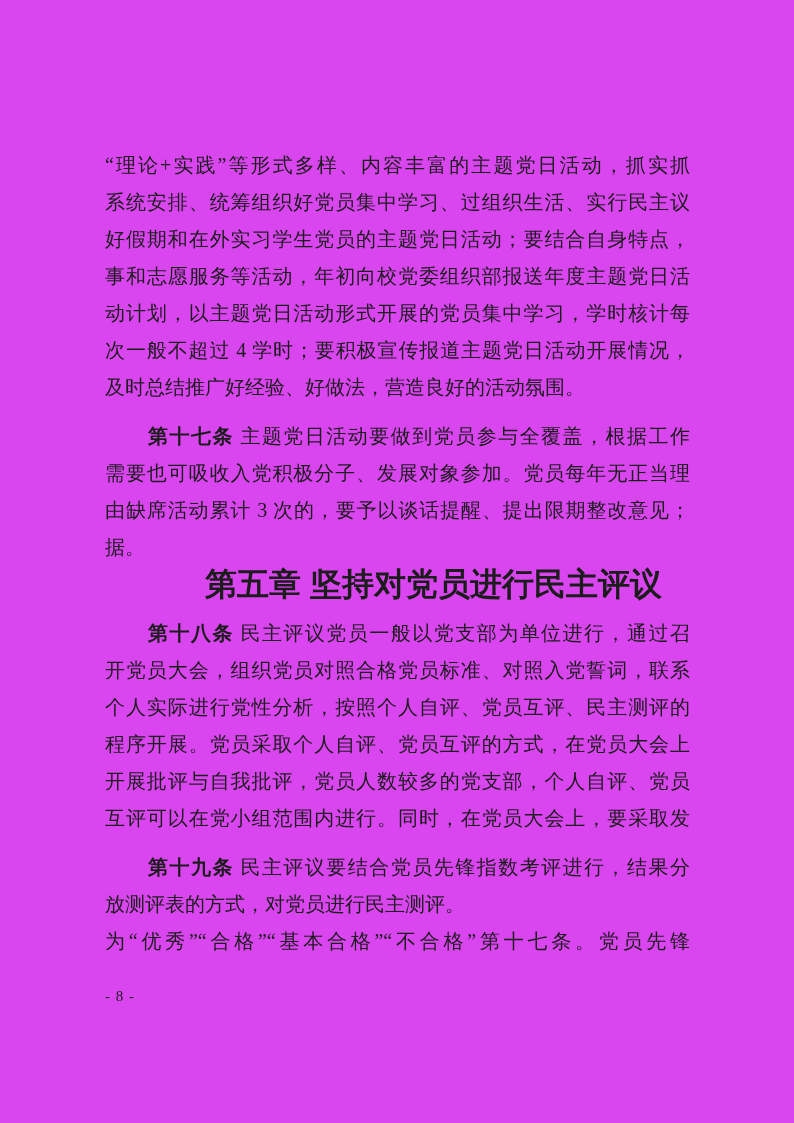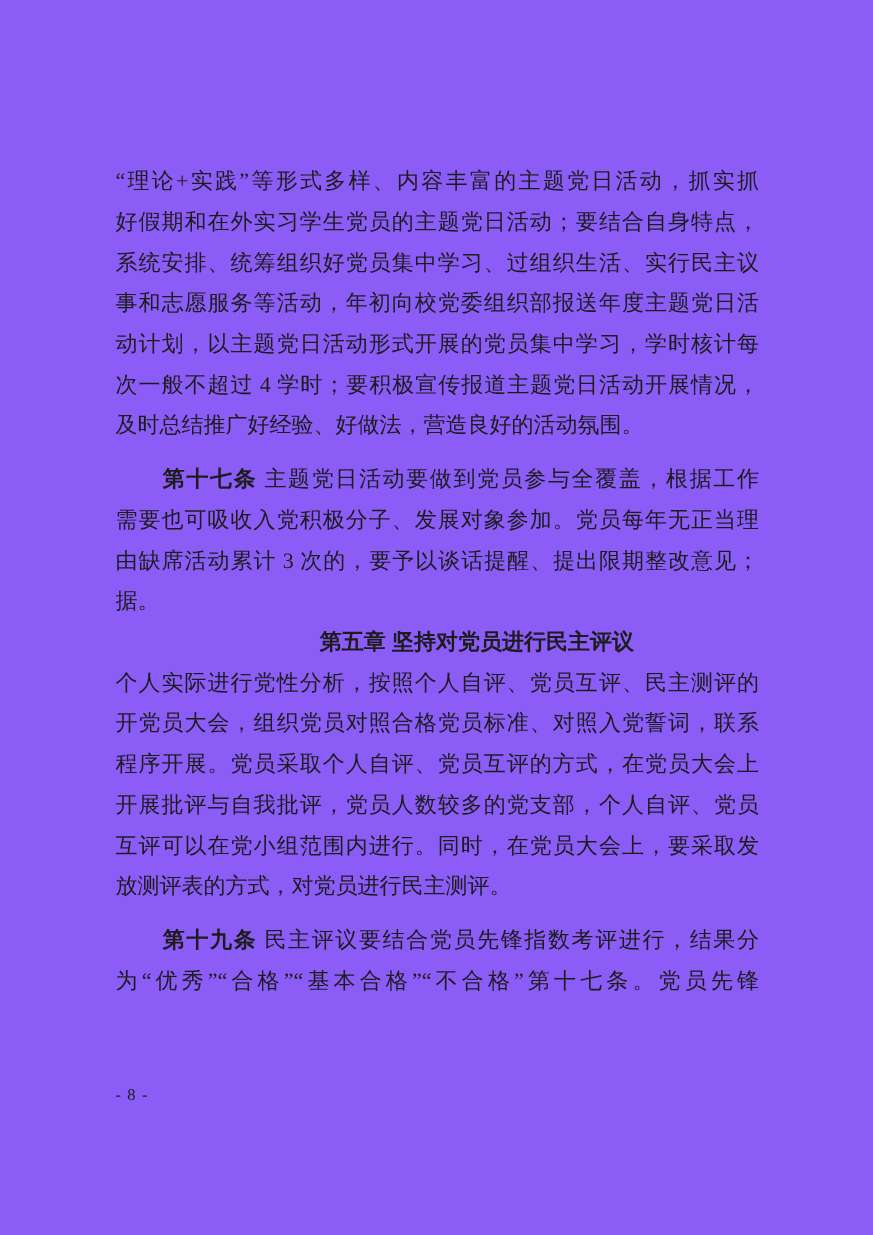--- a/index.html
+++ b/index.html
@@ -4,21 +4,21 @@
 <style>
   * { margin: 0; padding: 0; box-sizing: border-box; }
   html, body { background: #888; }
   body { font-family: "Liberation Serif", "DejaVu Serif", serif; }
 
   .page {
     position: relative;
     width: 794px;
     height: 1123px;
     margin: 0 auto;
-    background: #8b5cf6;
+    background: #d946ef;
     color: #1c1c1c;
     overflow: hidden;
   }
 
   .text-block {
     position: absolute;
     left: 105px;
     top: 147px;
     width: 585px;
   }
@@ -41,21 +41,21 @@
   .line.indent { padding-left: 43px; margin-top: 12px; }
 
   .bold-term {
     font-family: "Liberation Sans", "DejaVu Sans", sans-serif;
     font-weight: 700;
   }
 
   .line.heading {
     font-family: "Liberation Sans", "DejaVu Sans", sans-serif;
     font-weight: 700;
-    font-size: 20px;
+    font-size: 32px;
     text-align: center;
     padding-left: 72px; 
     white-space: nowrap;
   }
 
   .page-number {
     position: absolute;
     left: 105px;
     top: 986px;
     font-size: 15px;
@@ -64,34 +64,35 @@
     color: #1c1c1c;
     font-family: "Liberation Serif", "DejaVu Serif", serif;
   }
 </style>
 </head>
 <body>
 
 <div class="page">
   <div class="text-block" id="text-block">
       <div class="line justify">“理论+实践”等形式多样、内容丰富的主题党日活动，抓实抓</div>
+      <div class="line justify">系统安排、统筹组织好党员集中学习、过组织生活、实行民主议</div>
       <div class="line justify">好假期和在外实习学生党员的主题党日活动；要结合自身特点，</div>
-      <div class="line justify">系统安排、统筹组织好党员集中学习、过组织生活、实行民主议</div>
       <div class="line justify">事和志愿服务等活动，年初向校党委组织部报送年度主题党日活</div>
       <div class="line justify">动计划，以主题党日活动形式开展的党员集中学习，学时核计每</div>
       <div class="line justify">次一般不超过 4 学时；要积极宣传报道主题党日活动开展情况，</div>
       <div class="line">及时总结推广好经验、好做法，营造良好的活动氛围。</div>
       <div class="line justify indent"><span class="bold-term">第十七条</span> 主题党日活动要做到党员参与全覆盖，根据工作</div>
       <div class="line justify">需要也可吸收入党积极分子、发展对象参加。党员每年无正当理</div>
       <div class="line justify">由缺席活动累计 3 次的，要予以谈话提醒、提出限期整改意见；</div>
       <div class="line">据。</div>
       <div class="line heading">第五章 坚持对党员进行民主评议</div>
+      <div class="line justify indent"><span class="bold-term">第十八条</span> 民主评议党员一般以党支部为单位进行，通过召</div>
+      <div class="line justify">开党员大会，组织党员对照合格党员标准、对照入党誓词，联系</div>
       <div class="line justify">个人实际进行党性分析，按照个人自评、党员互评、民主测评的</div>
-      <div class="line justify">开党员大会，组织党员对照合格党员标准、对照入党誓词，联系</div>
       <div class="line justify">程序开展。党员采取个人自评、党员互评的方式，在党员大会上</div>
       <div class="line justify">开展批评与自我批评，党员人数较多的党支部，个人自评、党员</div>
       <div class="line justify">互评可以在党小组范围内进行。同时，在党员大会上，要采取发</div>
+      <div class="line justify indent"><span class="bold-term">第十九条</span> 民主评议要结合党员先锋指数考评进行，结果分</div>
       <div class="line">放测评表的方式，对党员进行民主测评。</div>
-      <div class="line justify indent"><span class="bold-term">第十九条</span> 民主评议要结合党员先锋指数考评进行，结果分</div>
       <div class="line justify">为“优秀”“合格”“基本合格”“不合格”第十七条。党员先锋</div>
     </div>
   <div class="page-number">- 8 -</div>
 </div>
 
 </body></html>

